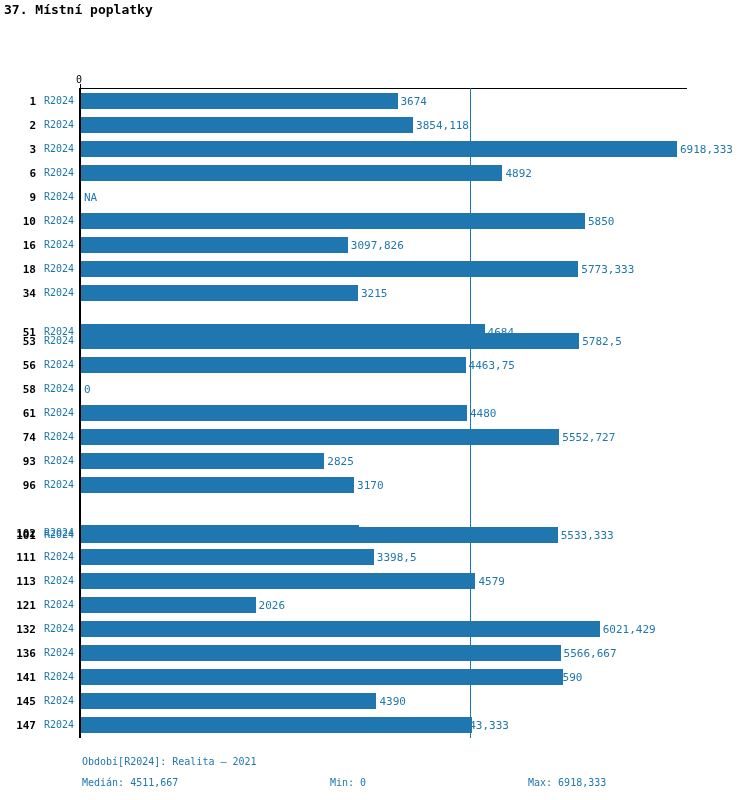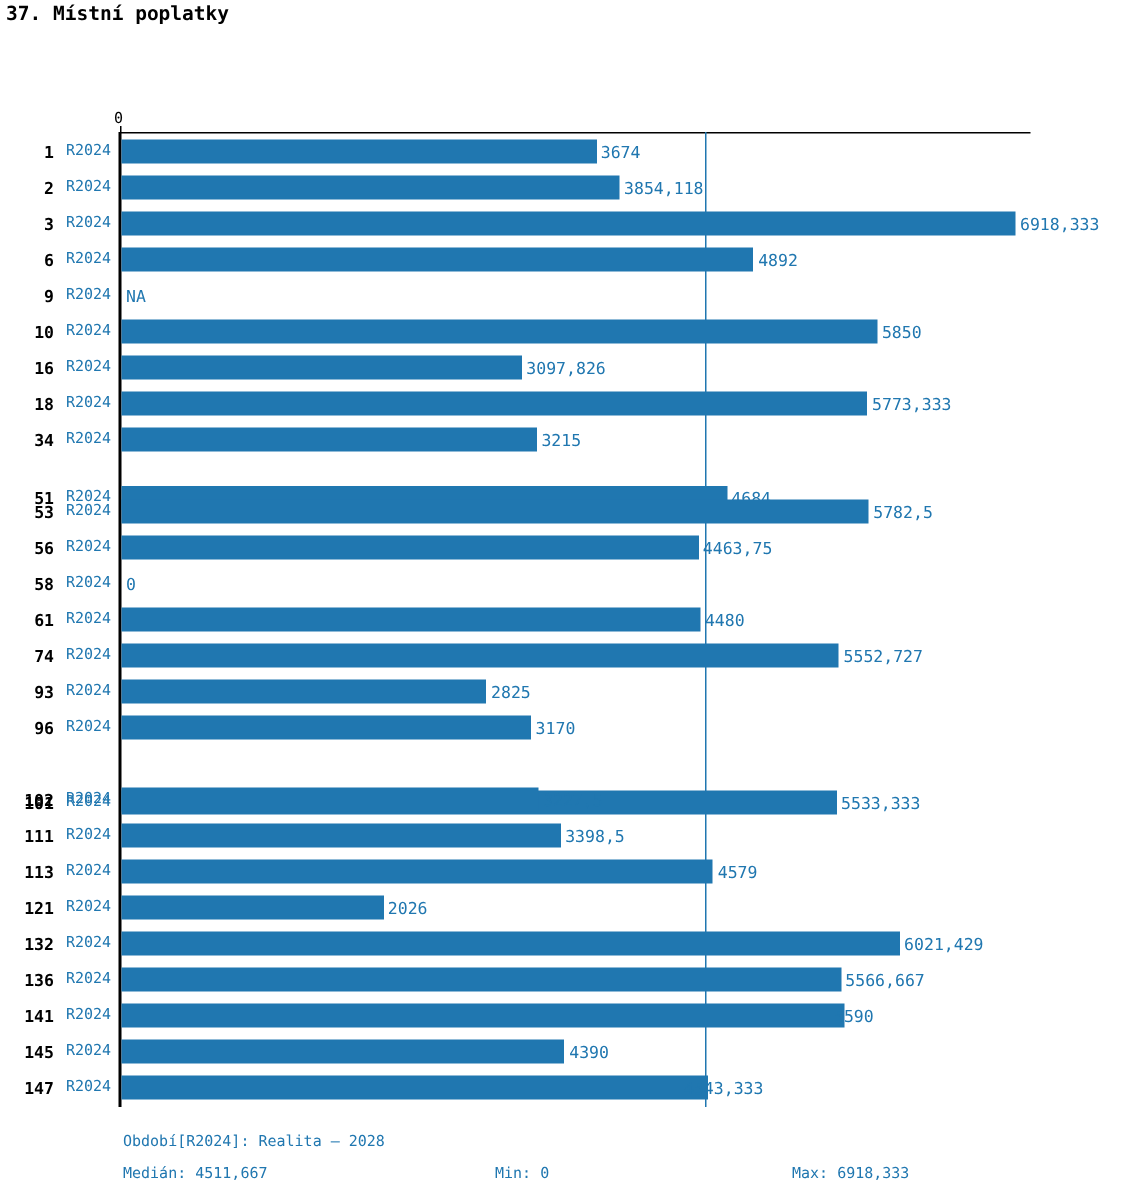--- a/index.html
+++ b/index.html
@@ -306,18 +306,18 @@
         </div>
         <div class="row" style="top: 713px;">
           <div class="row-id">147</div>
           <div class="row-series">R2024</div>
           <div class="bar" style="width: 391.399px; background: rgb(32, 119, 176);"></div>
           <div class="bar-label" style="left: 456px;">4543,333</div>
         </div>
       </div>
   </div>
 
-  <div class="footer-line footer-period">Období[R2024]: Realita – 2028</div>
+  <div class="footer-line footer-period">Období[R2024]: Realita – 2021</div>
   <div class="footer-line footer-median">Medián: 4511,667</div>
   <div class="footer-line footer-min">Min: 0</div>
   <div class="footer-line footer-max">Max: 6918,333</div>
 
 </div>
 
 </body></html>

